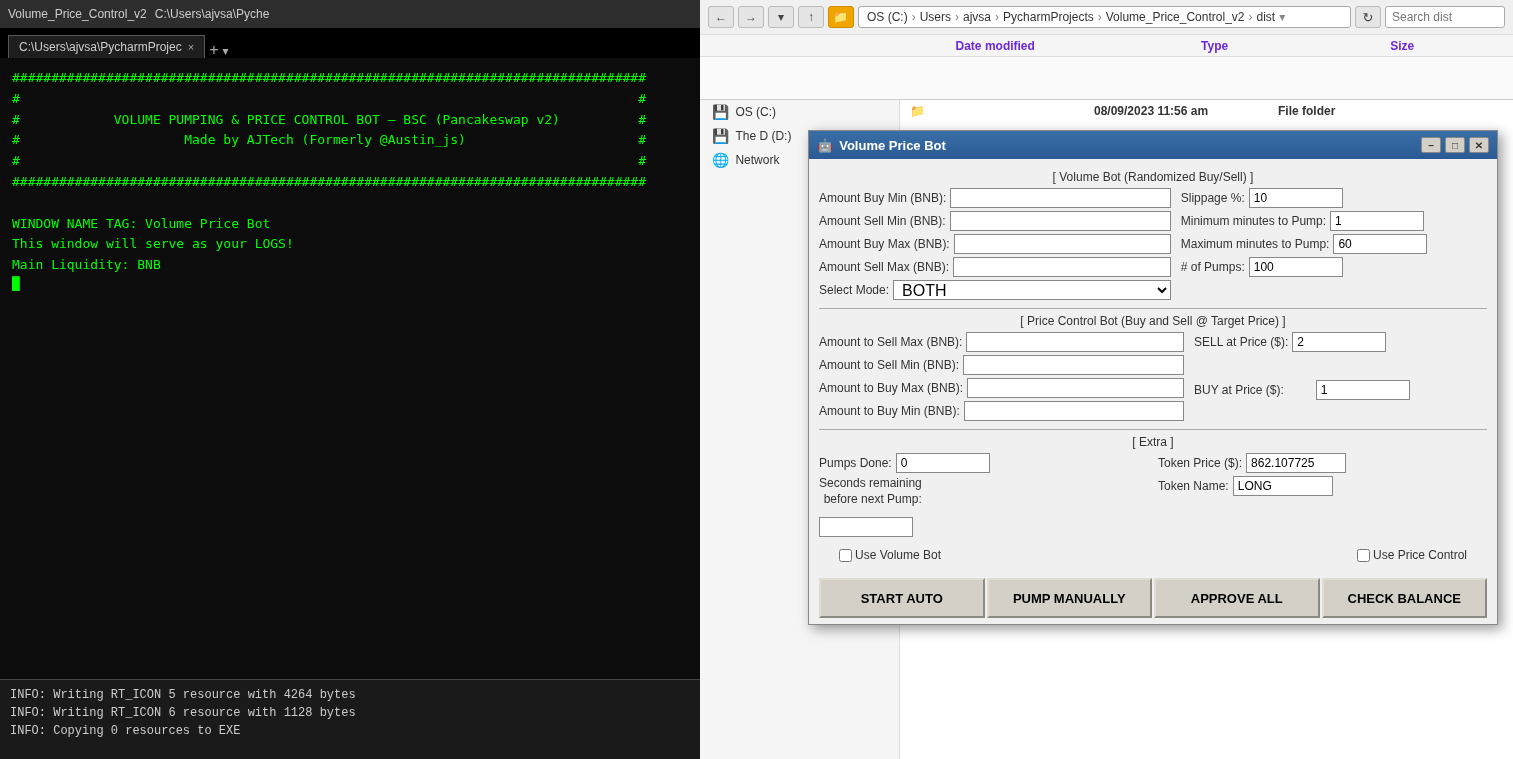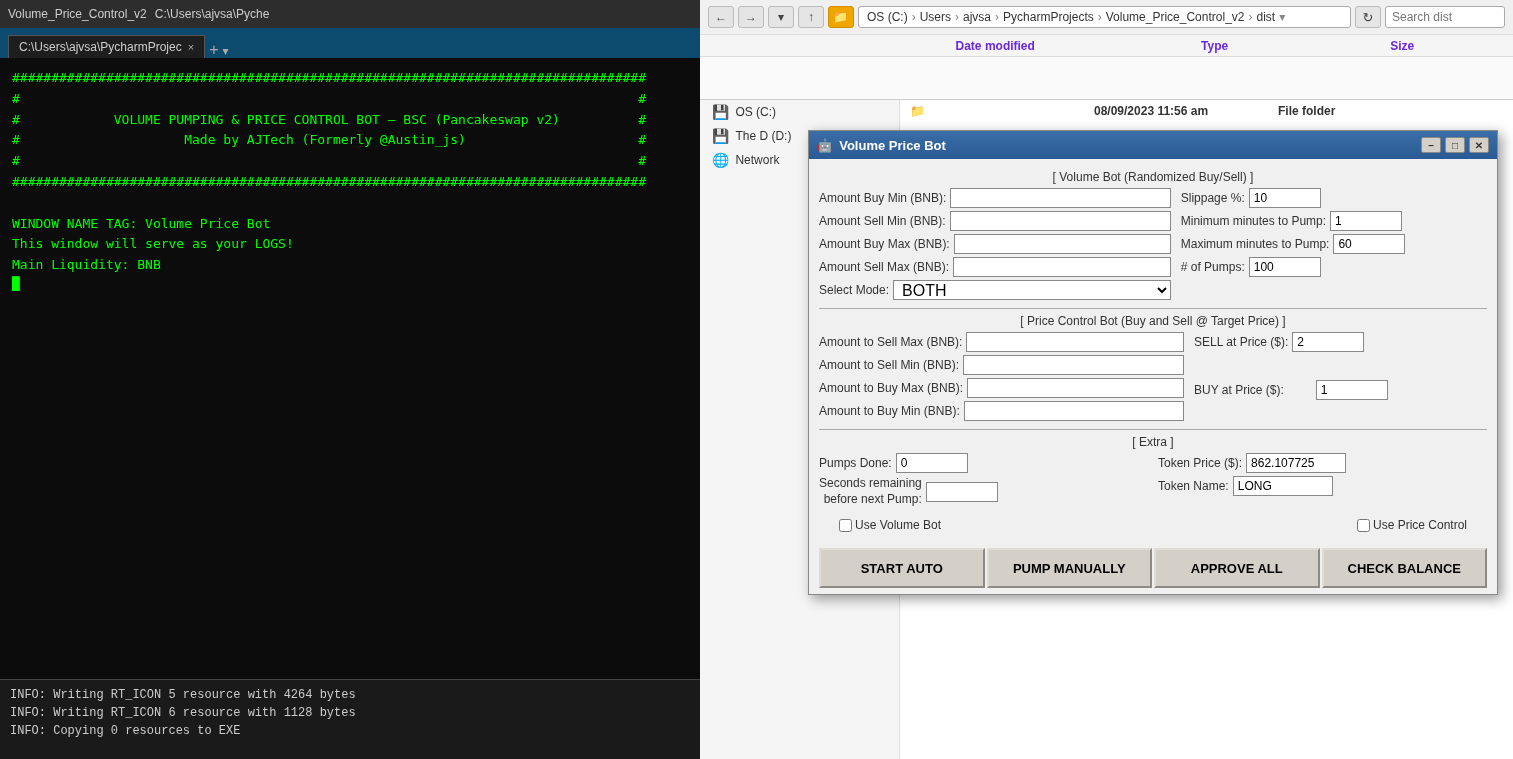--- a/index.html
+++ b/index.html
@@ -221,21 +221,21 @@
       font-size: 16px;
       padding: 0 4px;
       flex: 1;
     }
     .form-input-fixed {
       height: 20px;
       border: 1px solid #888;
       background: #fff;
       font-size: 12px;
       padding: 0 4px;
-      width: 72px;
+      width: 94px;
     }
 
     .divider {
       border: none;
       border-top: 1px solid #aaa;
       margin: 5px 0;
     }
 
     .section-label {
       text-align: center;
@@ -301,21 +301,21 @@
       font-size: 12px;
       font-family: 'Segoe UI', Arial, sans-serif;
     }
 
     .ide-tab-bar {
       position: absolute;
       top: 28px;
       left: 0;
       width: 700px;
       height: 30px;
-      background: #0c4a6e;
+      background: #000000;
       display: flex;
       align-items: flex-end;
       padding: 0 8px;
     }
     .ide-tab {
       background: #1e1e1e;
       color: #ccc;
       font-size: 12px;
       font-family: 'Segoe UI', Arial, sans-serif;
       padding: 4px 10px;
@@ -527,21 +527,21 @@
     <hr class="divider">
 
     <div class="section-label">[ Extra ]</div>
 
     <div class="two-col-form extra-section">
       <div class="col-left">
         <div class="form-row">
           <label class="form-label">Pumps Done:</label>
           <input type="text" class="form-input-fixed" value="0" style="">
         </div>
-        <div class="form-row" style="align-items:flex-start;">
+        <div class="form-row" style="align-items:flex-start;flex-direction:column;">
           <label class="form-label" style="white-space:pre-wrap;text-align:right;line-height:1.3;">Seconds remaining
 before next Pump:</label>
           <input type="text" class="form-input-fixed" style="margin-top: 6px;">
         </div>
       </div>
       <div class="col-right">
         <div class="form-row">
           <label class="form-label">Token Price ($):</label>
           <input type="text" class="form-input-fixed" style="width: 100px;" value="862.107725">
         </div>

